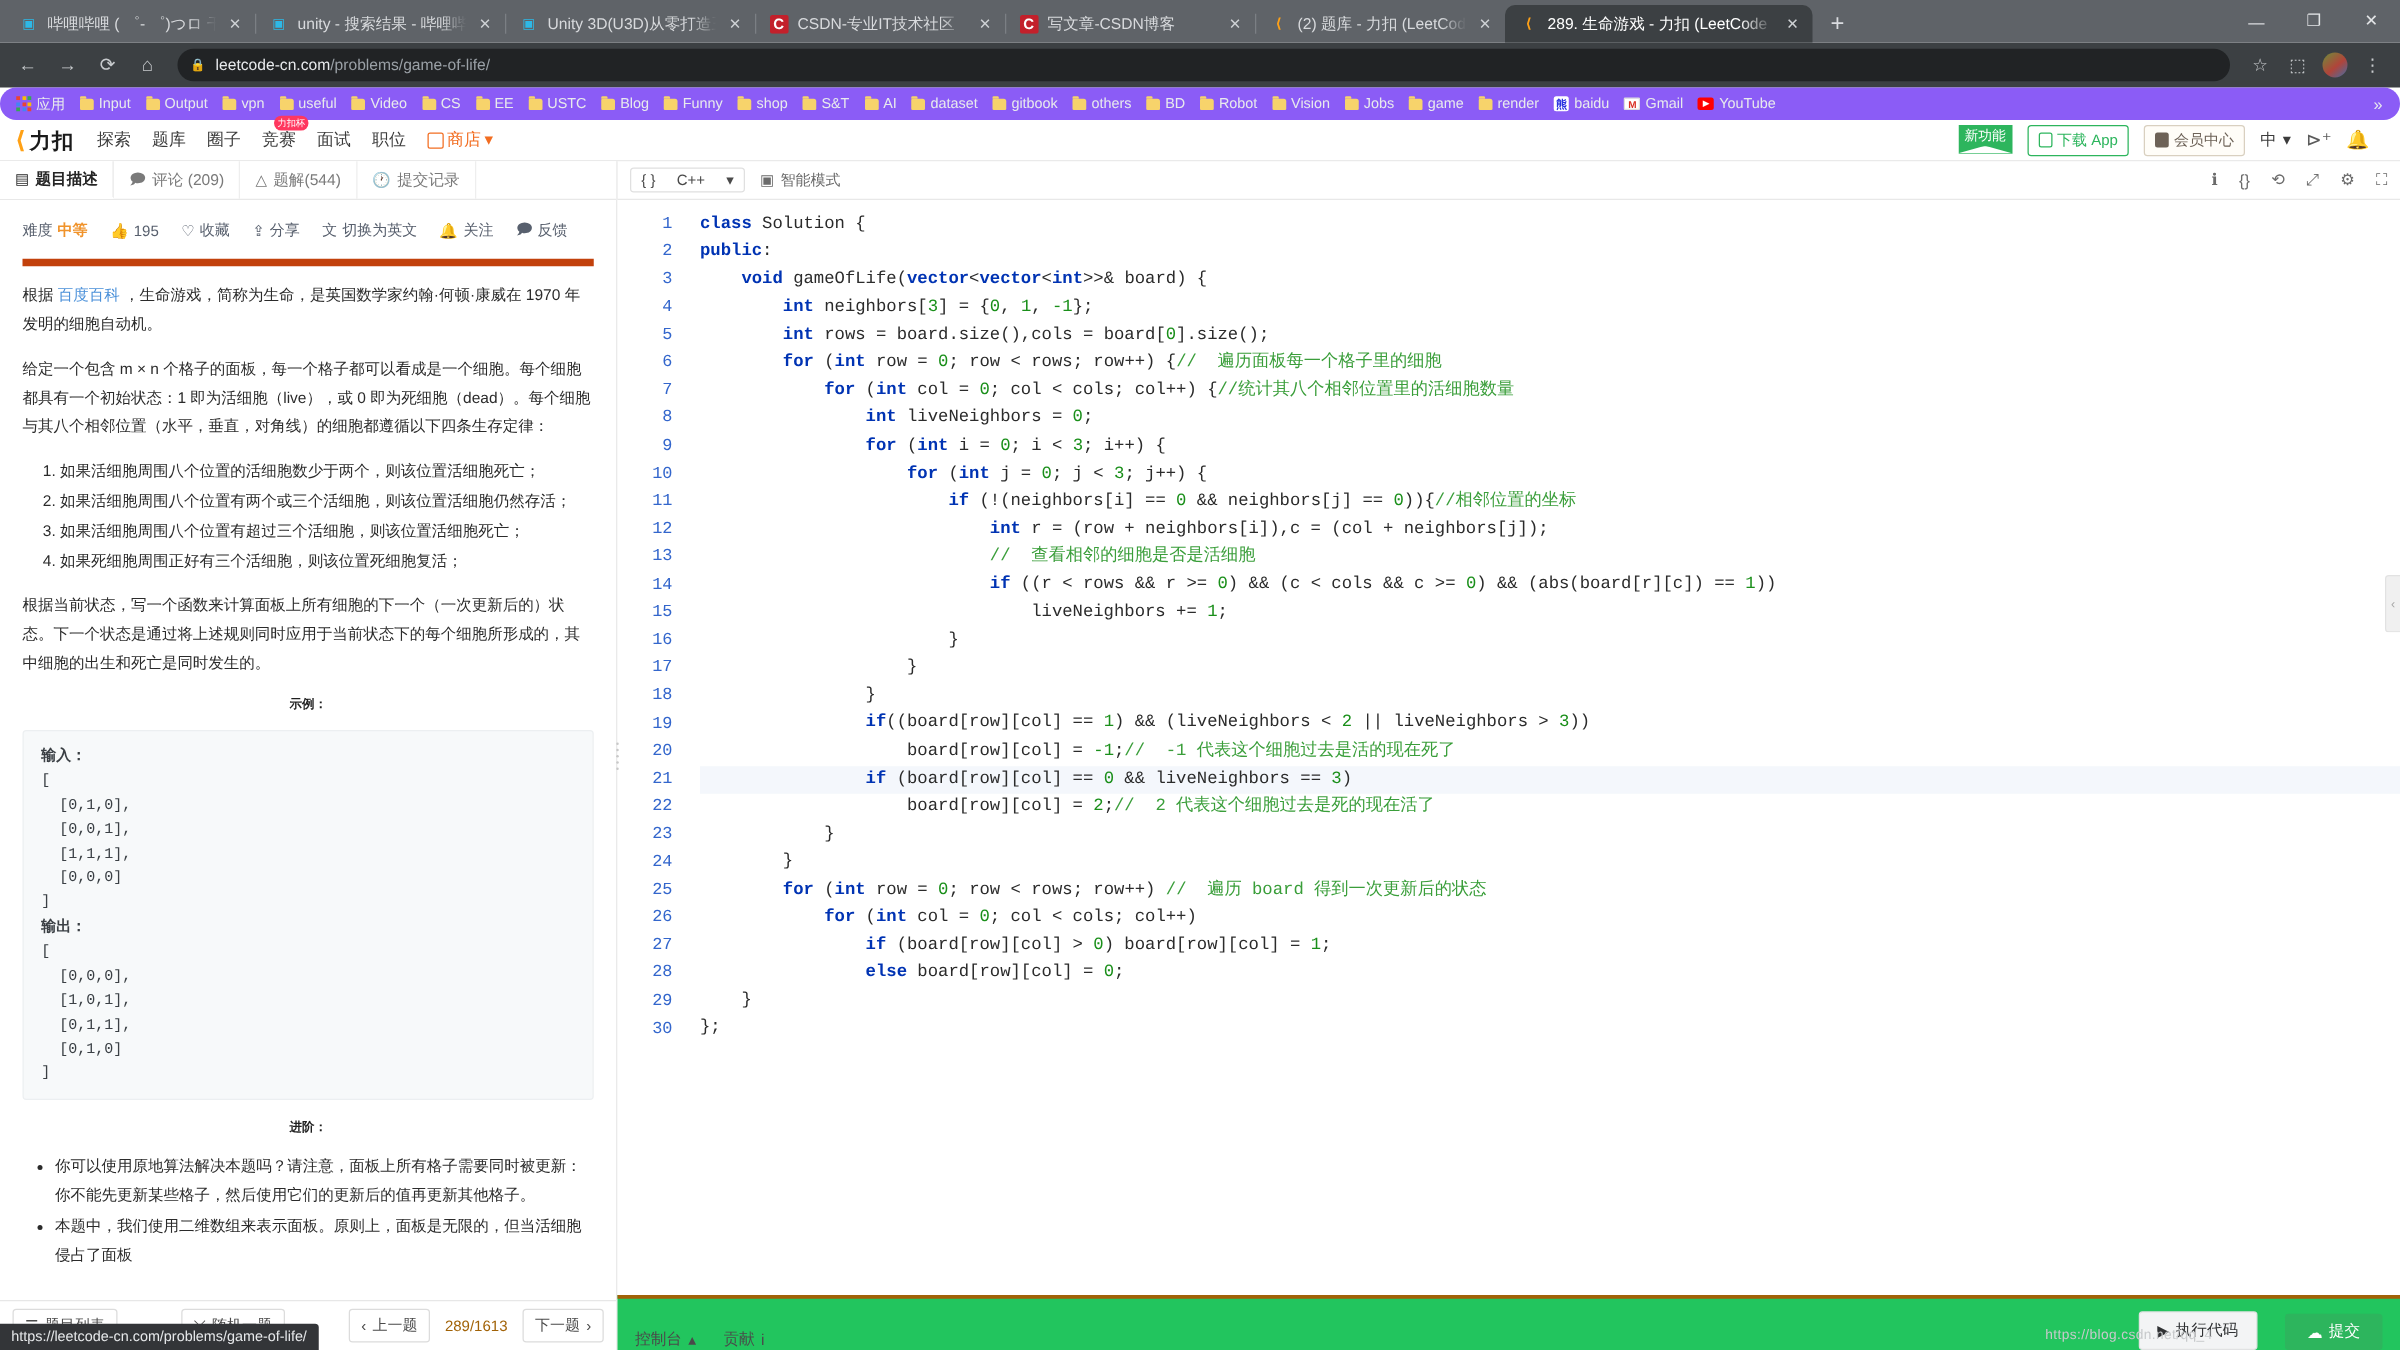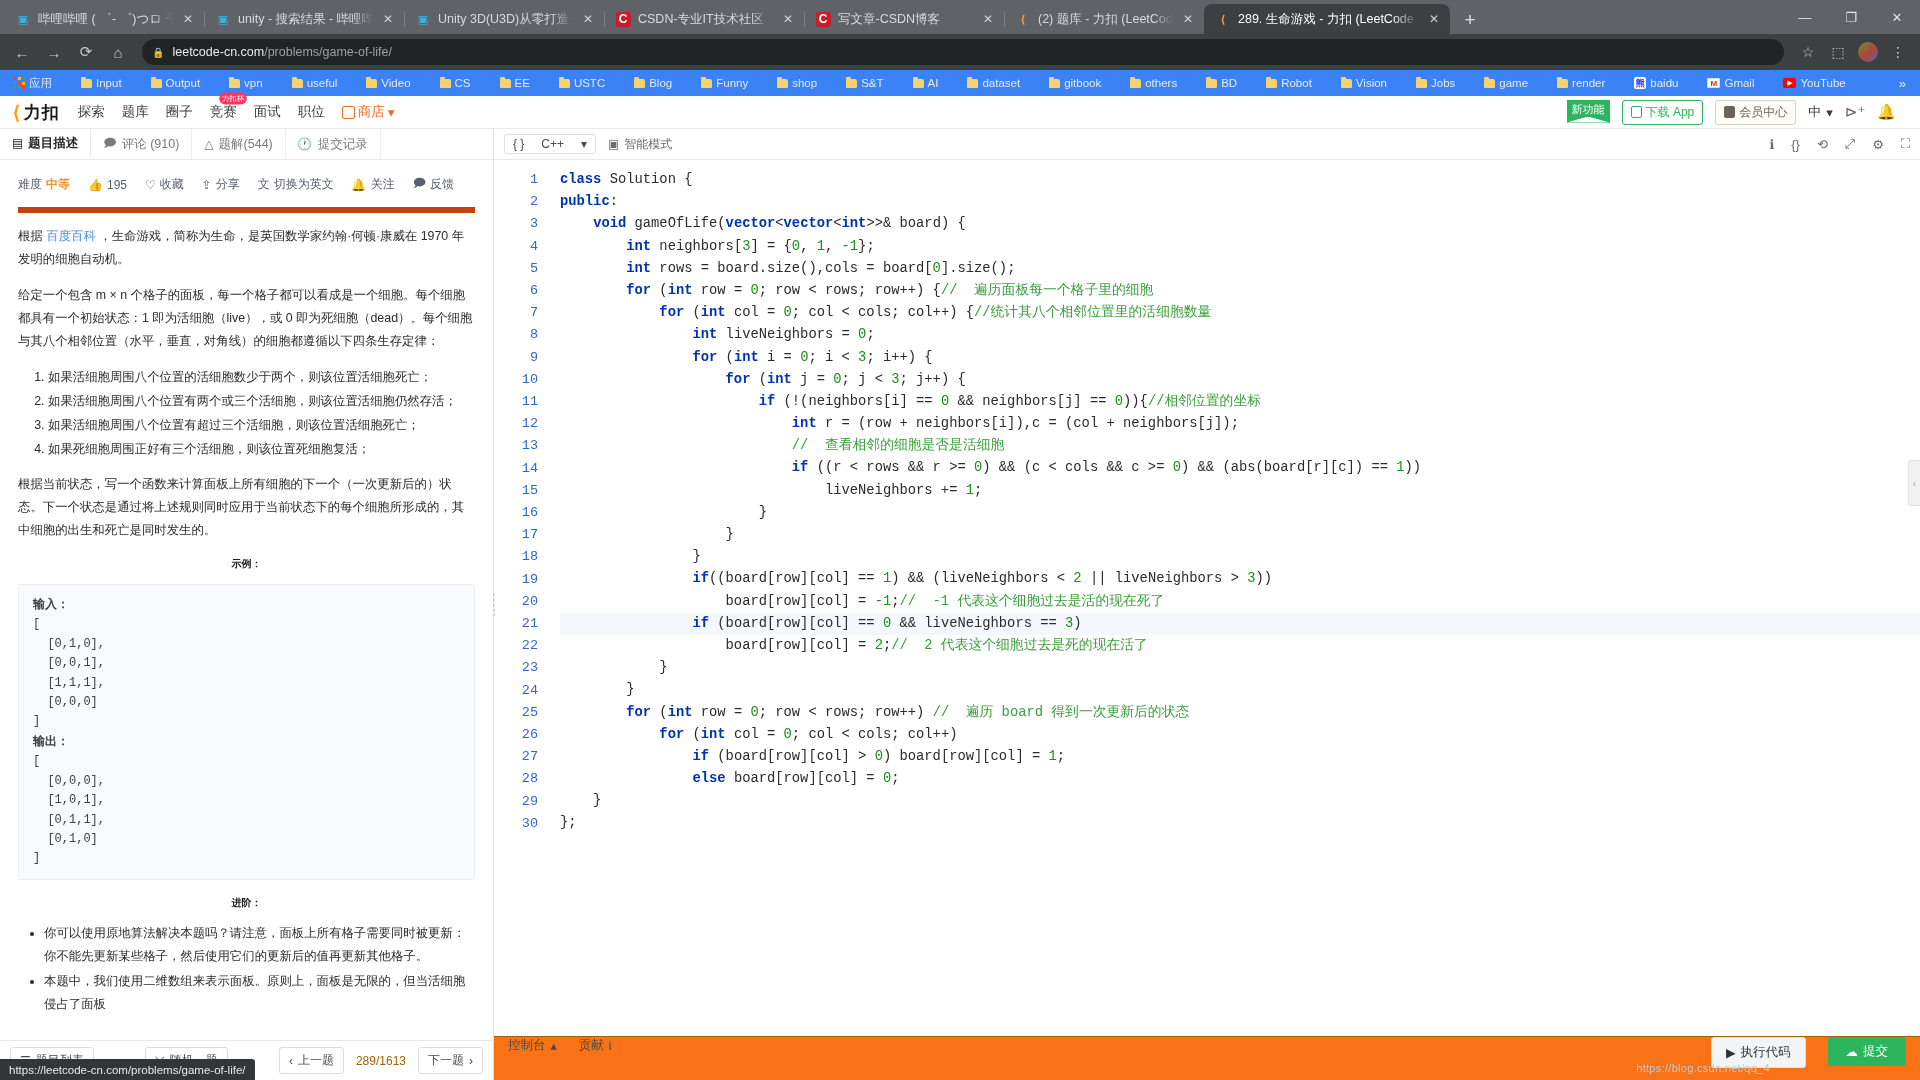--- a/index.html
+++ b/index.html
@@ -78,23 +78,23 @@
   .navright div {
     width: 28px; height: 28px; display: flex; align-items: center;
     justify-content: center; color: #c7cacd; font-size: 14px;
   }
   .avatar-nav {
     width: 20px; height: 20px; border-radius: 50%;
     background: linear-gradient(140deg,#6b8f3a,#b1443a 55%,#3f6fa8);
   }
 
   .bookmarks {
-    height: 26px; background: #3b82f6; display: flex; align-items: center;
-    padding: 0 7px; gap: 17px; flex: 0 0 26px; color: #e8eaed; font-size: 11.5px;
-    white-space: nowrap; overflow: hidden;
+    height: 26px; background: #8b5cf6; display: flex; align-items: center;
+    padding: 0 7px; gap: 0px; flex: 0 0 26px; color: #e8eaed; font-size: 11.5px;
+    white-space: nowrap; overflow: hidden; border-radius: 13px;
   }
   .bmk { display: flex; align-items: center; gap: 4px; padding: 0 6px; height: 22px; }
   .folder {
     width: 11px; height: 9px; background: #f7d36b; border-radius: 1px 2px 1px 1px;
     position: relative; flex: 0 0 11px;
   }
   .folder::before {
     content:""; position:absolute; top:-2px; left:0; width:5px; height:2px;
     background:#f7d36b; border-radius:1px 1px 0 0;
   }
@@ -245,22 +245,22 @@
     font-family: "Liberation Mono","DejaVu Sans Mono",monospace; font-size: 13.8px;
     line-height: 22.2px; color: #2b2b2b; white-space: pre;
   }
   .code-line { height: 22.2px; }
   .code-line.hl { background: #f4f7fc; }
   .kw   { color: #0033b3; font-weight: 700; }
   .num  { color: #1a8f1a; }
   .cmt  { color: #3a9e3a; }
 
   .ed-footer {
-    height: 44px; flex: 0 0 44px; border-top: 1px solid #a16207; background:#f97316;
-    display: flex; align-items: flex-start; padding: 0 14px; gap: 22px; font-size: 12.5px; color:#4a4a4a;
+    height: 44px; flex: 0 0 44px; border-top: 3px solid #a16207; background:#22c55e;
+    display: flex; align-items: flex-end; padding: 0 14px; gap: 22px; font-size: 12.5px; color:#4a4a4a;
   }
   .ef-item { display: flex; align-items: center; gap: 5px; }
   .ef-spacer { flex: 1 1 auto; }
   .btn-run {
     background: #f3f4f5; border:1px solid #e1e2e3; color: #2f3133; border-radius: 3px;
     padding: 6px 14px; font-size: 12.5px; display:flex; align-items:center; gap:5px;
   }
   .btn-submit {
     background: #2db55d; color: #fff; border-radius: 3px; padding: 6px 18px;
     font-size: 12.5px; display:flex; align-items:center; gap:5px;
@@ -527,21 +527,21 @@
     <div class="workspace">
 
       <div class="left-pane">
         <div class="tabs-row">
           <div class="ptab active">
             <span class="ti">▤</span>
             <span>题目描述</span>
           </div>
           <div class="ptab">
             <span class="ti">🗩</span>
-            <span>评论 (910)</span>
+            <span>评论 (209)</span>
           </div>
           <div class="ptab">
             <span class="ti">△</span>
             <span>题解(544)</span>
           </div>
           <div class="ptab">
             <span class="ti">🕐</span>
             <span>提交记录</span>
           </div>
         </div>

